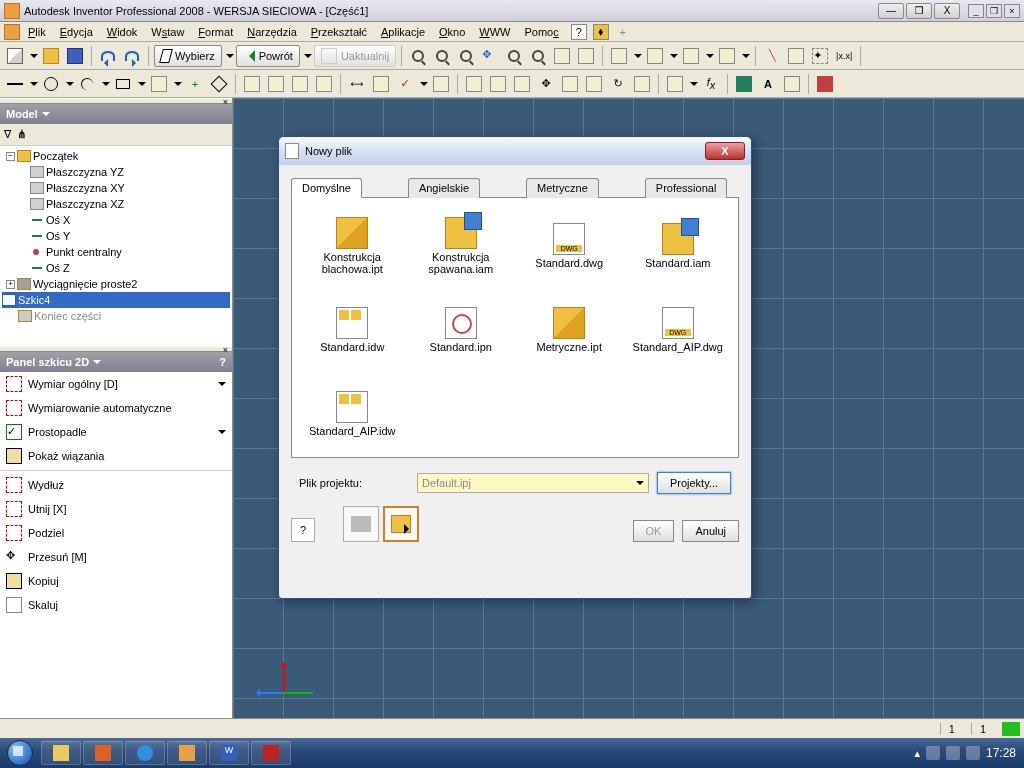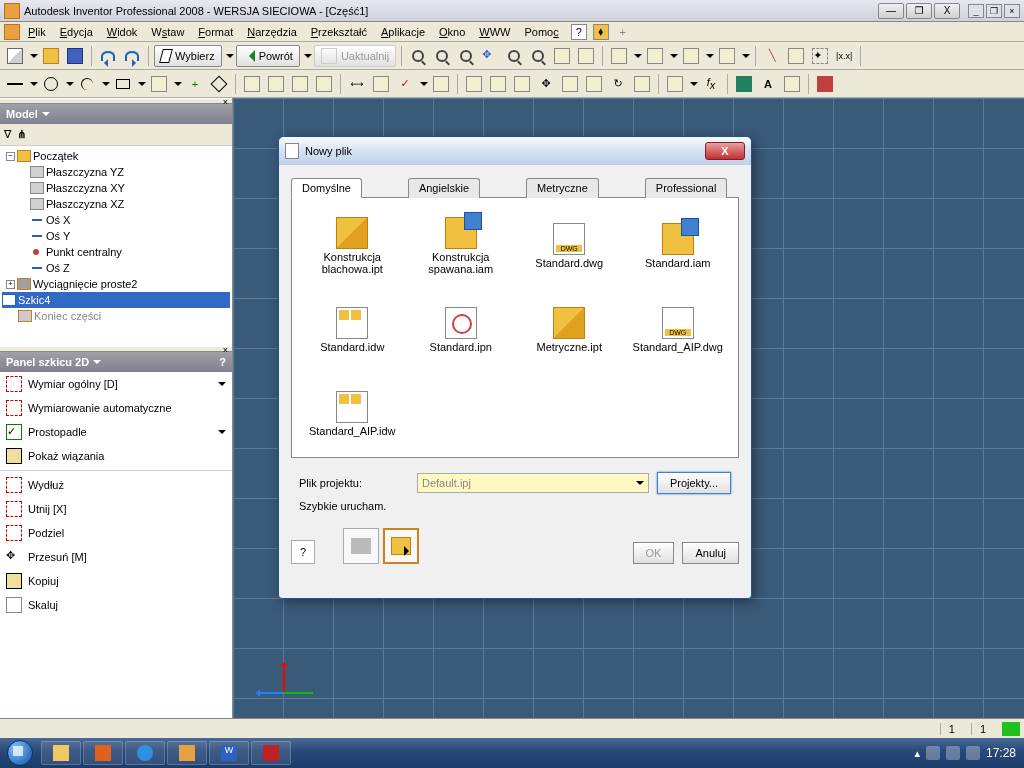--- a/index.html
+++ b/index.html
@@ -546,23 +546,20 @@
         </div>
     </div>
     <div class="dlg-row">
       <label>Plik projektu:</label>
       <div class="combo">
           <span>Default.ipj</span>
           <span class="dd-arrow"></span>
         </div>
       <div class="btn primary">Projekty...</div>
     </div>
-    <div style="padding:0 8px;margin-top:6px">
-      <div class="quick-lbl">Szybkie urucham.</div>
-    </div>
   </div>
   <div class="dlg-footer">
     <div class="help">?</div>
     <div style="display:flex;gap:4px;margin-left:20px">
       <div class="quick-ico">
           <span style="width:20px;height:16px;background:#bbb;display:block"></span>
         </div>
       <div class="quick-ico active">
           <span style="width:20px;height:18px;background:#f0c040;border:1px solid #c08020;display:block;position:relative">
             <span style="position:absolute;right:-4px;bottom:-2px;border:5px solid transparent;border-left-color:#000"></span>

